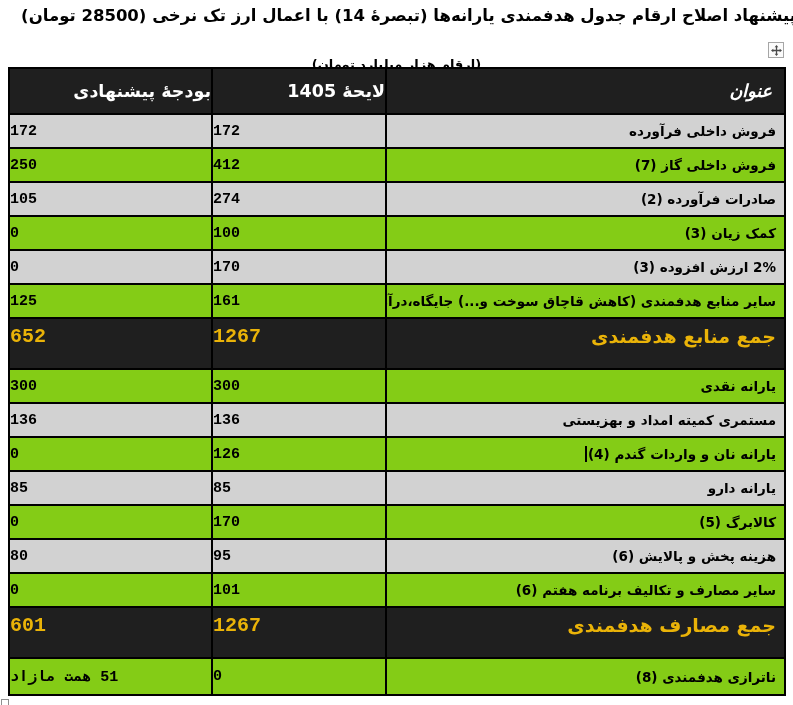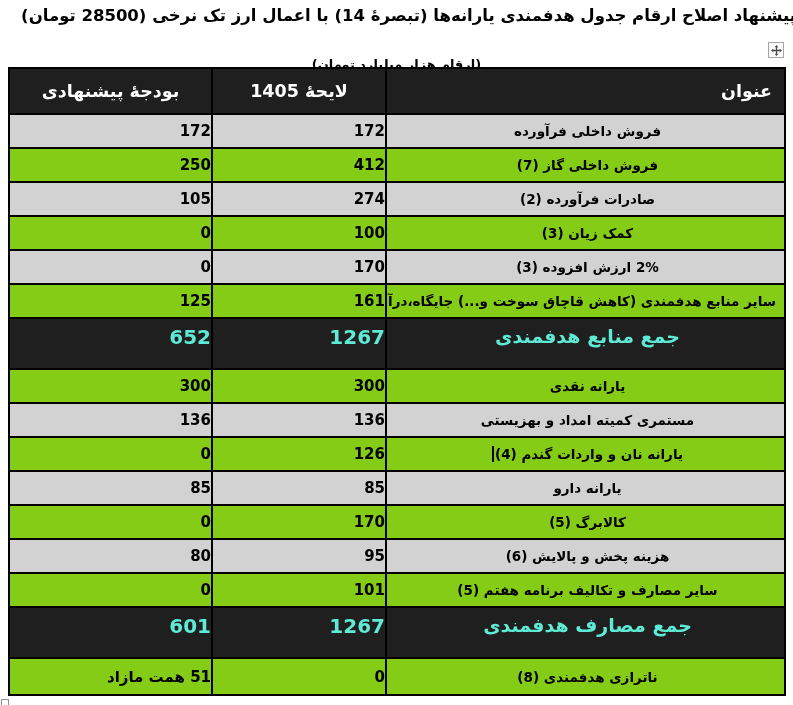--- a/index.html
+++ b/index.html
@@ -31,41 +31,42 @@
     position: absolute; top: 67px; right: 7px;
     width: 776px;
     border-collapse: collapse;
     table-layout: fixed;
   }
   th, td { border: 2px solid #000; overflow: hidden; }
   thead tr { height: 46px; }
   thead th {
     background: #1f1f1f; color: #fff;
     font-size: 17.5px; font-weight: bold;
-    text-align: center;
+    text-align: right;
   }
-  thead th.col-label { text-align: right; padding-right: 12px; }
+  thead th.col-label { text-align: right; padding-right: 12px; font-style: italic; }
   tr.gray  td { background: #d2d2d2; }
   tr.white td { background: #84cc16; }
   tr.data-row { height: 34px; }
   tr.last-row { height: 37px; }
   tr.dark { height: 51px; }
   tr.dark td {
-    background: #1f1f1f; color: #5eead4;
+    background: #1f1f1f; color: #eab308;
     font-size: 20px; font-weight: bold;
     vertical-align: top; padding-top: 6px;
   }
   td.label {
-    text-align: center; padding-right: 8px; padding-left: 12px;
+    text-align: right; padding-right: 8px; padding-left: 12px;
     font-size: 13.5px; font-weight: bold; white-space: nowrap;
   }
   tr.dark td.label { font-size: 19px; margin-top: 23px; }
   td.num {
-    text-align: right; font-size: 15px; font-weight: bold;
+    text-align: left; font-size: 15px; font-weight: bold;
     white-space: nowrap;
+    font-family: Liberation Mono, monospace;
   }
   tr.dark td.num { font-size: 20px; }
   .caret {
     display: inline-block; width: 2px; height: 16px;
     background: #000; margin-right: 1px; vertical-align: text-bottom;
   }
   .resize-handle {
     position: absolute; left: 1px; top: 699px;
     width: 8px; height: 8px;
     border: 1px solid #8f8f8f; background: #fff;
@@ -156,21 +157,21 @@
         <td class="label"><span>کالابرگ (5)</span></td>
         <td class="num">170</td>
         <td class="num">0</td>
       </tr>
       <tr class="gray data-row">
         <td class="label"><span>هزینه پخش و پالایش (6)</span></td>
         <td class="num">95</td>
         <td class="num">80</td>
       </tr>
       <tr class="white data-row">
-        <td class="label"><span>سایر مصارف و تکالیف برنامه هفتم (5)</span></td>
+        <td class="label"><span>سایر مصارف و تکالیف برنامه هفتم (6)</span></td>
         <td class="num">101</td>
         <td class="num">0</td>
       </tr>
       <tr class="dark dark">
         <td class="label"><span>جمع مصارف هدفمندی</span></td>
         <td class="num">1267</td>
         <td class="num">601</td>
       </tr>
       <tr class="white last-row">
         <td class="label"><span>ناترازی هدفمندی (8)</span></td>

